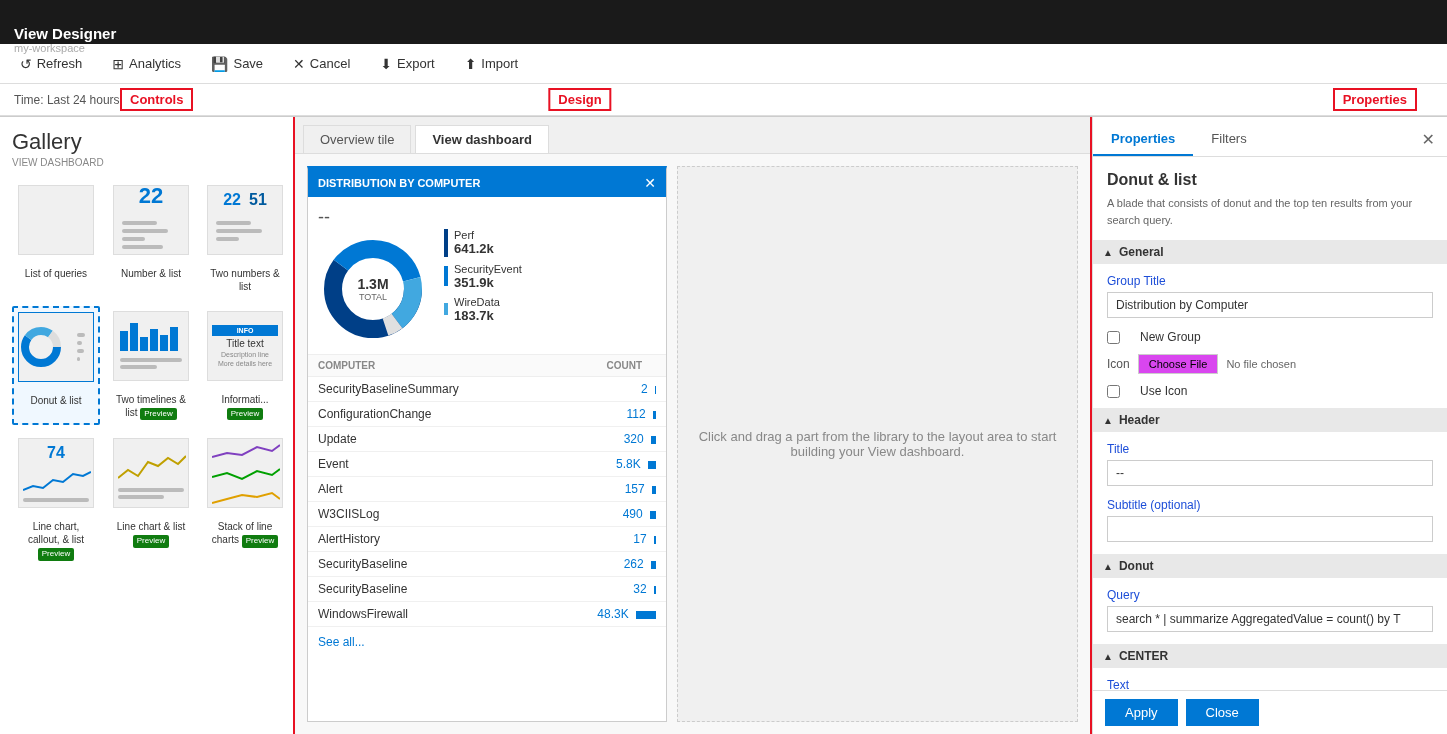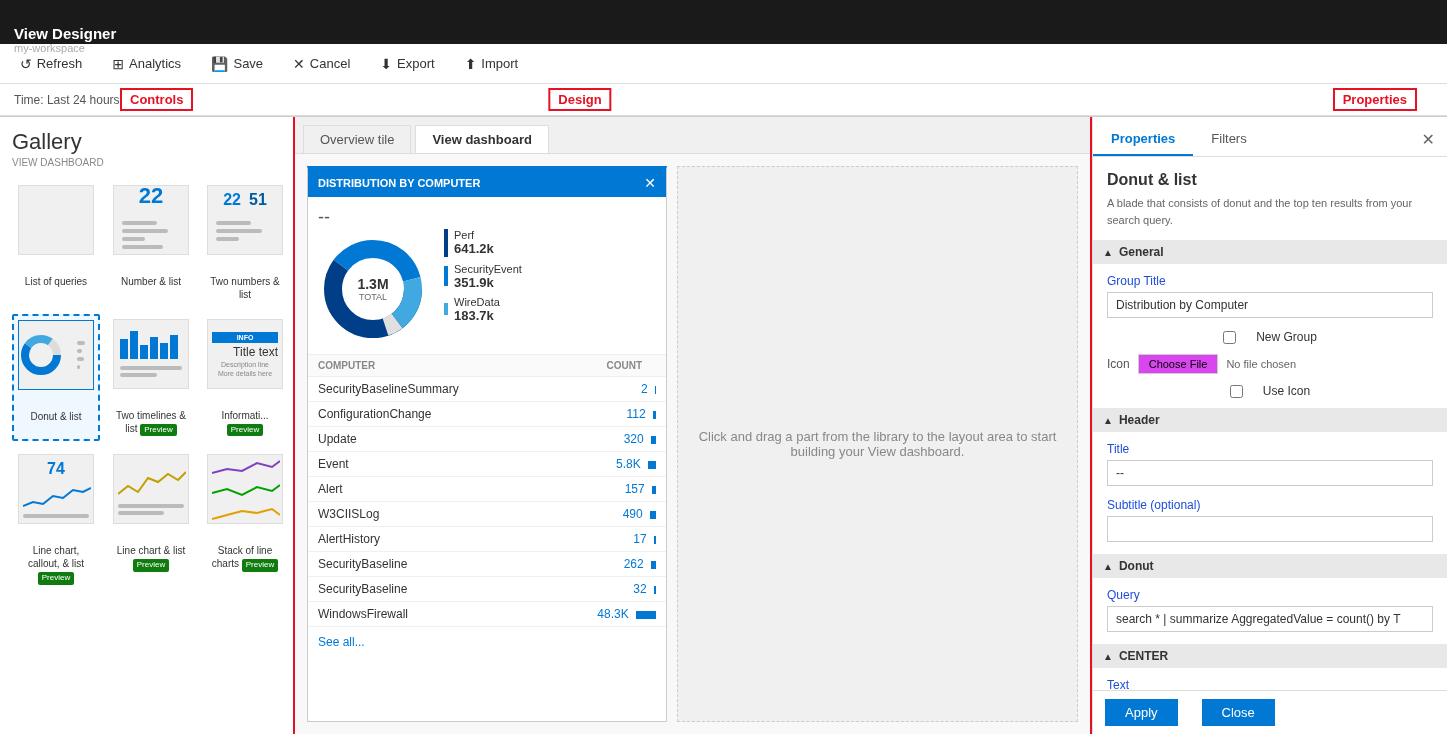--- a/index.html
+++ b/index.html
@@ -108,21 +108,21 @@
       cursor: pointer;
       border: 1px solid transparent;
       padding: 4px;
       border-radius: 2px;
       text-align: center;
     }
     .gallery-item.selected { border: 2px dashed #0078d4; background: #f0f8ff; }
     .gallery-item-visual {
       width: 76px;
       height: 70px;
-      margin: 0 auto 20px;
+      margin: 0 auto 12px;
       background: #f0f0f0;
       border: 1px solid #ddd;
       display: flex;
       align-items: center;
       justify-content: center;
       position: relative;
       overflow: hidden;
     }
     .gallery-item-label {
       font-size: 10px;
@@ -378,21 +378,20 @@
       padding: 5px 8px;
       font-size: 12px;
       color: #333;
       background: #fff;
     }
     .props-checkbox-row {
       display: flex;
       align-items: center;
       gap: 20px;
       margin-bottom: 10px;
-      justify-content: center;
     }
     .props-checkbox-row input[type=checkbox] { cursor: pointer; }
     .props-checkbox-row label { font-size: 12px; color: #333; cursor: pointer; }
     .file-upload-row {
       display: flex;
       align-items: center;
       gap: 8px;
       margin-bottom: 10px;
     }
     .file-upload-label { font-size: 12px; color: #555; }
@@ -403,21 +402,21 @@
       font-size: 11px;
       cursor: pointer;
     }
     .no-file-text { font-size: 11px; color: #666; }
 
     
     .props-footer {
       display: flex;
       border-top: 1px solid #ddd;
       padding: 8px 12px;
-      gap: 24px;
+      gap: 8px;
       background: #fff;
     }
     .btn-apply {
       background: #0078d4;
       color: #fff;
       border: none;
       padding: 6px 20px;
       font-size: 13px;
       cursor: pointer;
     }
@@ -570,21 +569,21 @@
         <div class="gallery-item-label">
           <span>Two timelines &amp; list</span>
           <span class="preview-badge">Preview</span>
         </div>
       </div>
 
       <div class="gallery-item">
         <div class="gallery-item-visual">
           <div style="display:flex;flex-direction:column;width:100%;padding:4px;gap:2px;font-size:8px;color:#0078d4;">
             <div style="background:#0078d4;color:#fff;padding:2px 4px;font-size:7px;font-weight:bold;">INFO</div>
-            <div style="color:#333;font-size:12px;text-align:right;">Title text</div>
+            <div style="color:#333;font-size:10px;">Title text</div>
             <div style="color:#888;font-size:7px;">Description line</div>
             <div style="color:#888;font-size:7px;">More details here</div>
           </div>
         </div>
         <div class="gallery-item-label">
           <span>Informati...</span>
           <span class="preview-badge">Preview</span>
         </div>
       </div>
 

